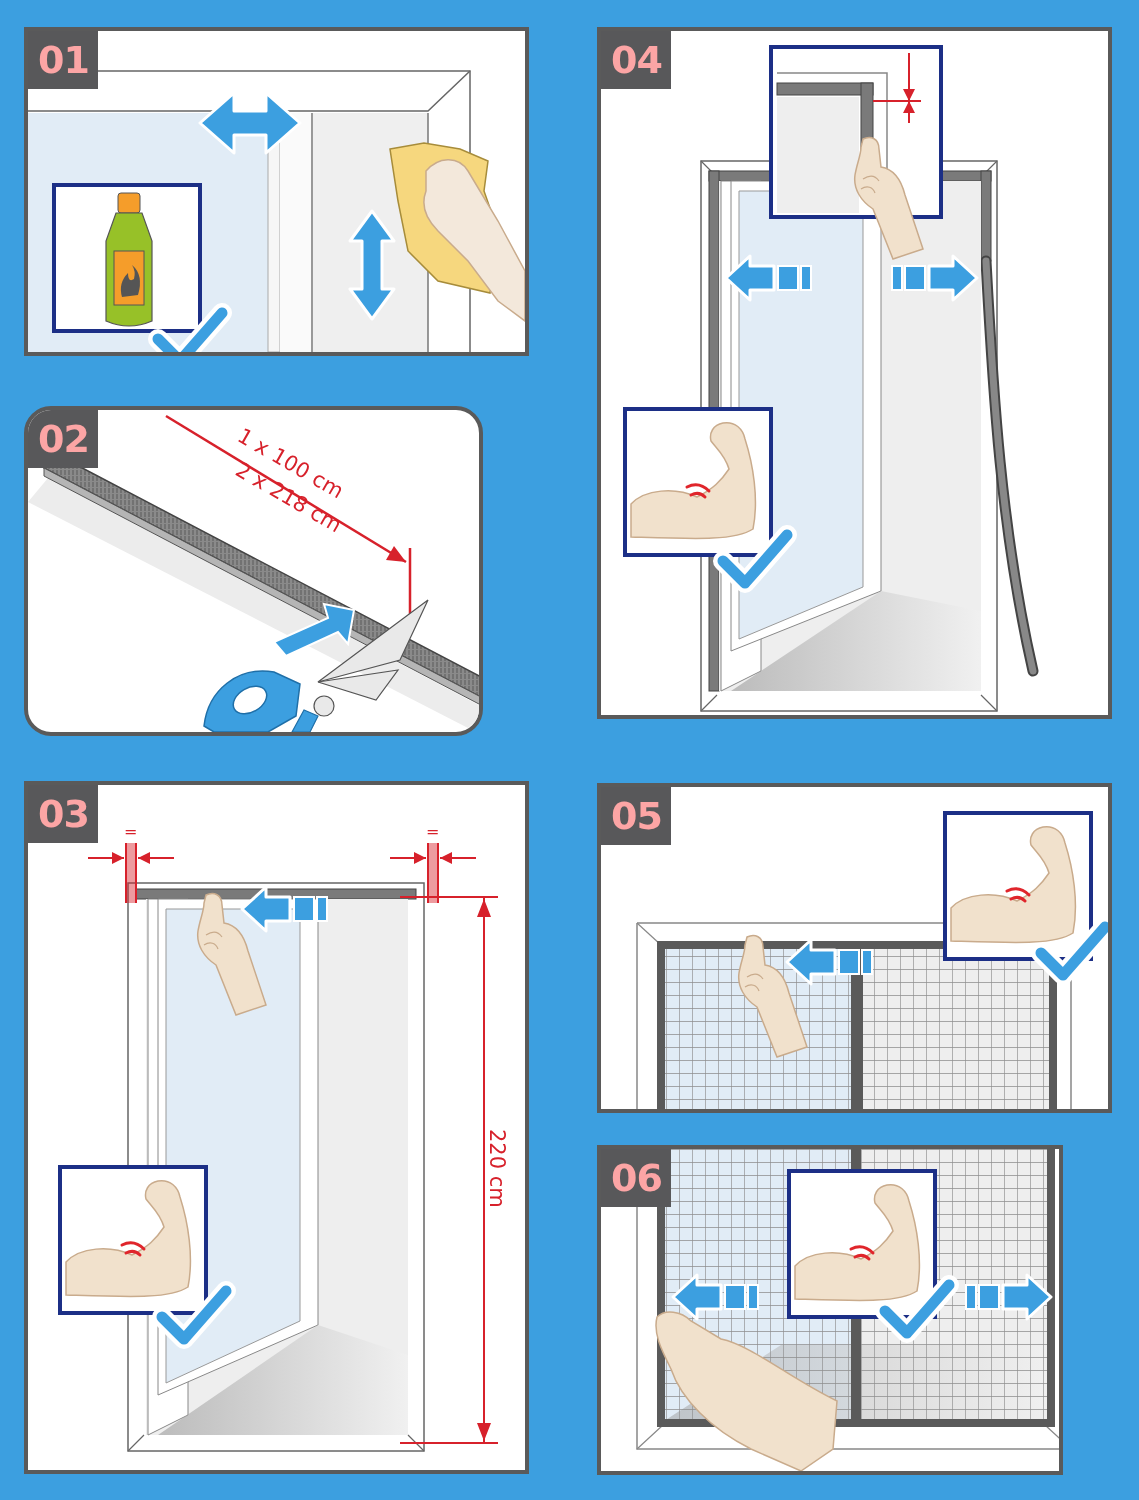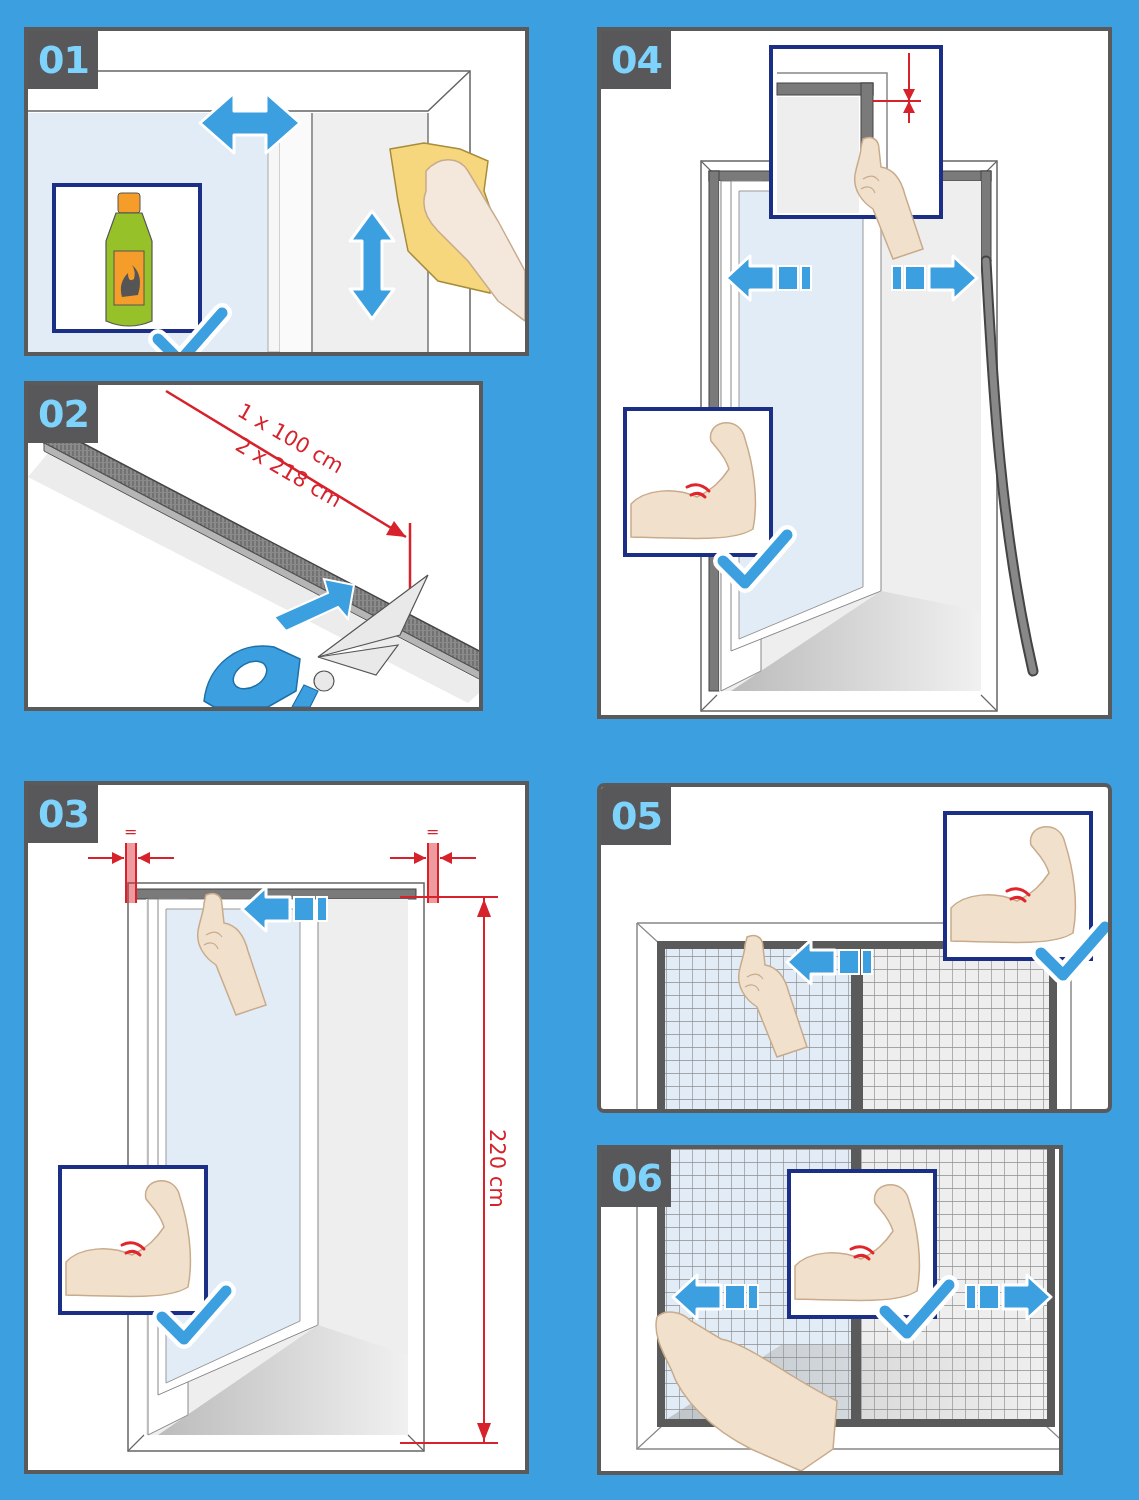--- a/index.html
+++ b/index.html
@@ -13,21 +13,21 @@
   .panel {
     position: absolute;
     background: #ffffff;
     border: 4px solid #5a5a5a;
     box-sizing: border-box;
     overflow: hidden;
   }
   .badge {
     position: absolute; left: 0; top: 0;
     background: #58585a;
-    color: #7dd3fc;
+    color: #fca5a5;
     font-family: "DejaVu Sans", sans-serif;
     font-weight: bold;
     font-size: 38px;
     line-height: 1;
     padding: 10px 9px 10px 10px;
     z-index: 10;
     letter-spacing: -1px;
   }
   svg { position: absolute; left: 0; top: 0; }
   .lbl-red {
@@ -112,21 +112,21 @@
         <use href="#check"></use>
       </g>
 
     <g>
       <path d="M362 118 L396 112 L432 118 L460 130 L456 160 L470 200 L462 262 L410 250 L380 220 L370 170 Z" fill="#f6d77e" stroke="#a78c3a" stroke-width="1.5"></path>
       <path d="M398 140 C410 126 430 124 440 140 L470 190 L497 240 L497 290 L470 270 L440 230 L410 200 C400 190 392 176 398 160 Z" fill="#f3e8db" stroke="#c9ab8c" stroke-width="1.5"></path>
     </g>
   </svg>
 </div>
 
-<div class="panel" style="left:24px; top:381px; width:459px; height:330px;">
+<div class="panel" style="left:24px; top:406px; width:459px; height:330px;border-radius:27px;">
   <div class="badge">02</div>
   <svg width="497" height="322" viewBox="0 0 497 322">
 
     <path d="M20 68 L460 300 L440 318 L0 92 Z" fill="#ececec"></path>
 
     <g>
       <path d="M20 40 L474 278 L470 296 L16 58 Z" fill="url(#velcro)" stroke="#444" stroke-width="1.5"></path>
       <path d="M16 58 L470 296 L470 304 L16 66 Z" fill="#b5b5b5" stroke="#555" stroke-width="1"></path>
     </g>
 
@@ -252,21 +252,21 @@
 
     <g transform="translate(32 382)">
         <use href="#strong-arm"></use>
       </g>
     <g transform="translate(134 512)">
         <use href="#check"></use>
       </g>
   </svg>
 </div>
 
-<div class="panel" style="left:597px; top:783px; width:515px; height:330px;border-radius:7px;">
+<div class="panel" style="left:597px; top:783px; width:515px; height:330px;">
   <div class="badge">05</div>
   <svg width="507" height="322" viewBox="0 0 507 322">
     <path d="M36 136 L470 136 L470 322 M36 136 L36 322" fill="none" stroke="#888" stroke-width="1.5"></path>
     <path d="M36 136 L60 158" stroke="#888" stroke-width="1.2"></path>
     <rect x="56" y="156" width="400" height="166" fill="#e1ecf6"></rect>
     <rect x="260" y="156" width="196" height="166" fill="#eeeeee"></rect>
     <rect x="56" y="156" width="400" height="166" fill="url(#mesh)"></rect>
     <rect x="56" y="154" width="400" height="8" fill="#5a5a5a"></rect>
     <rect x="56" y="154" width="8" height="168" fill="#5a5a5a"></rect>
     <rect x="448" y="154" width="8" height="168" fill="#5a5a5a"></rect>

